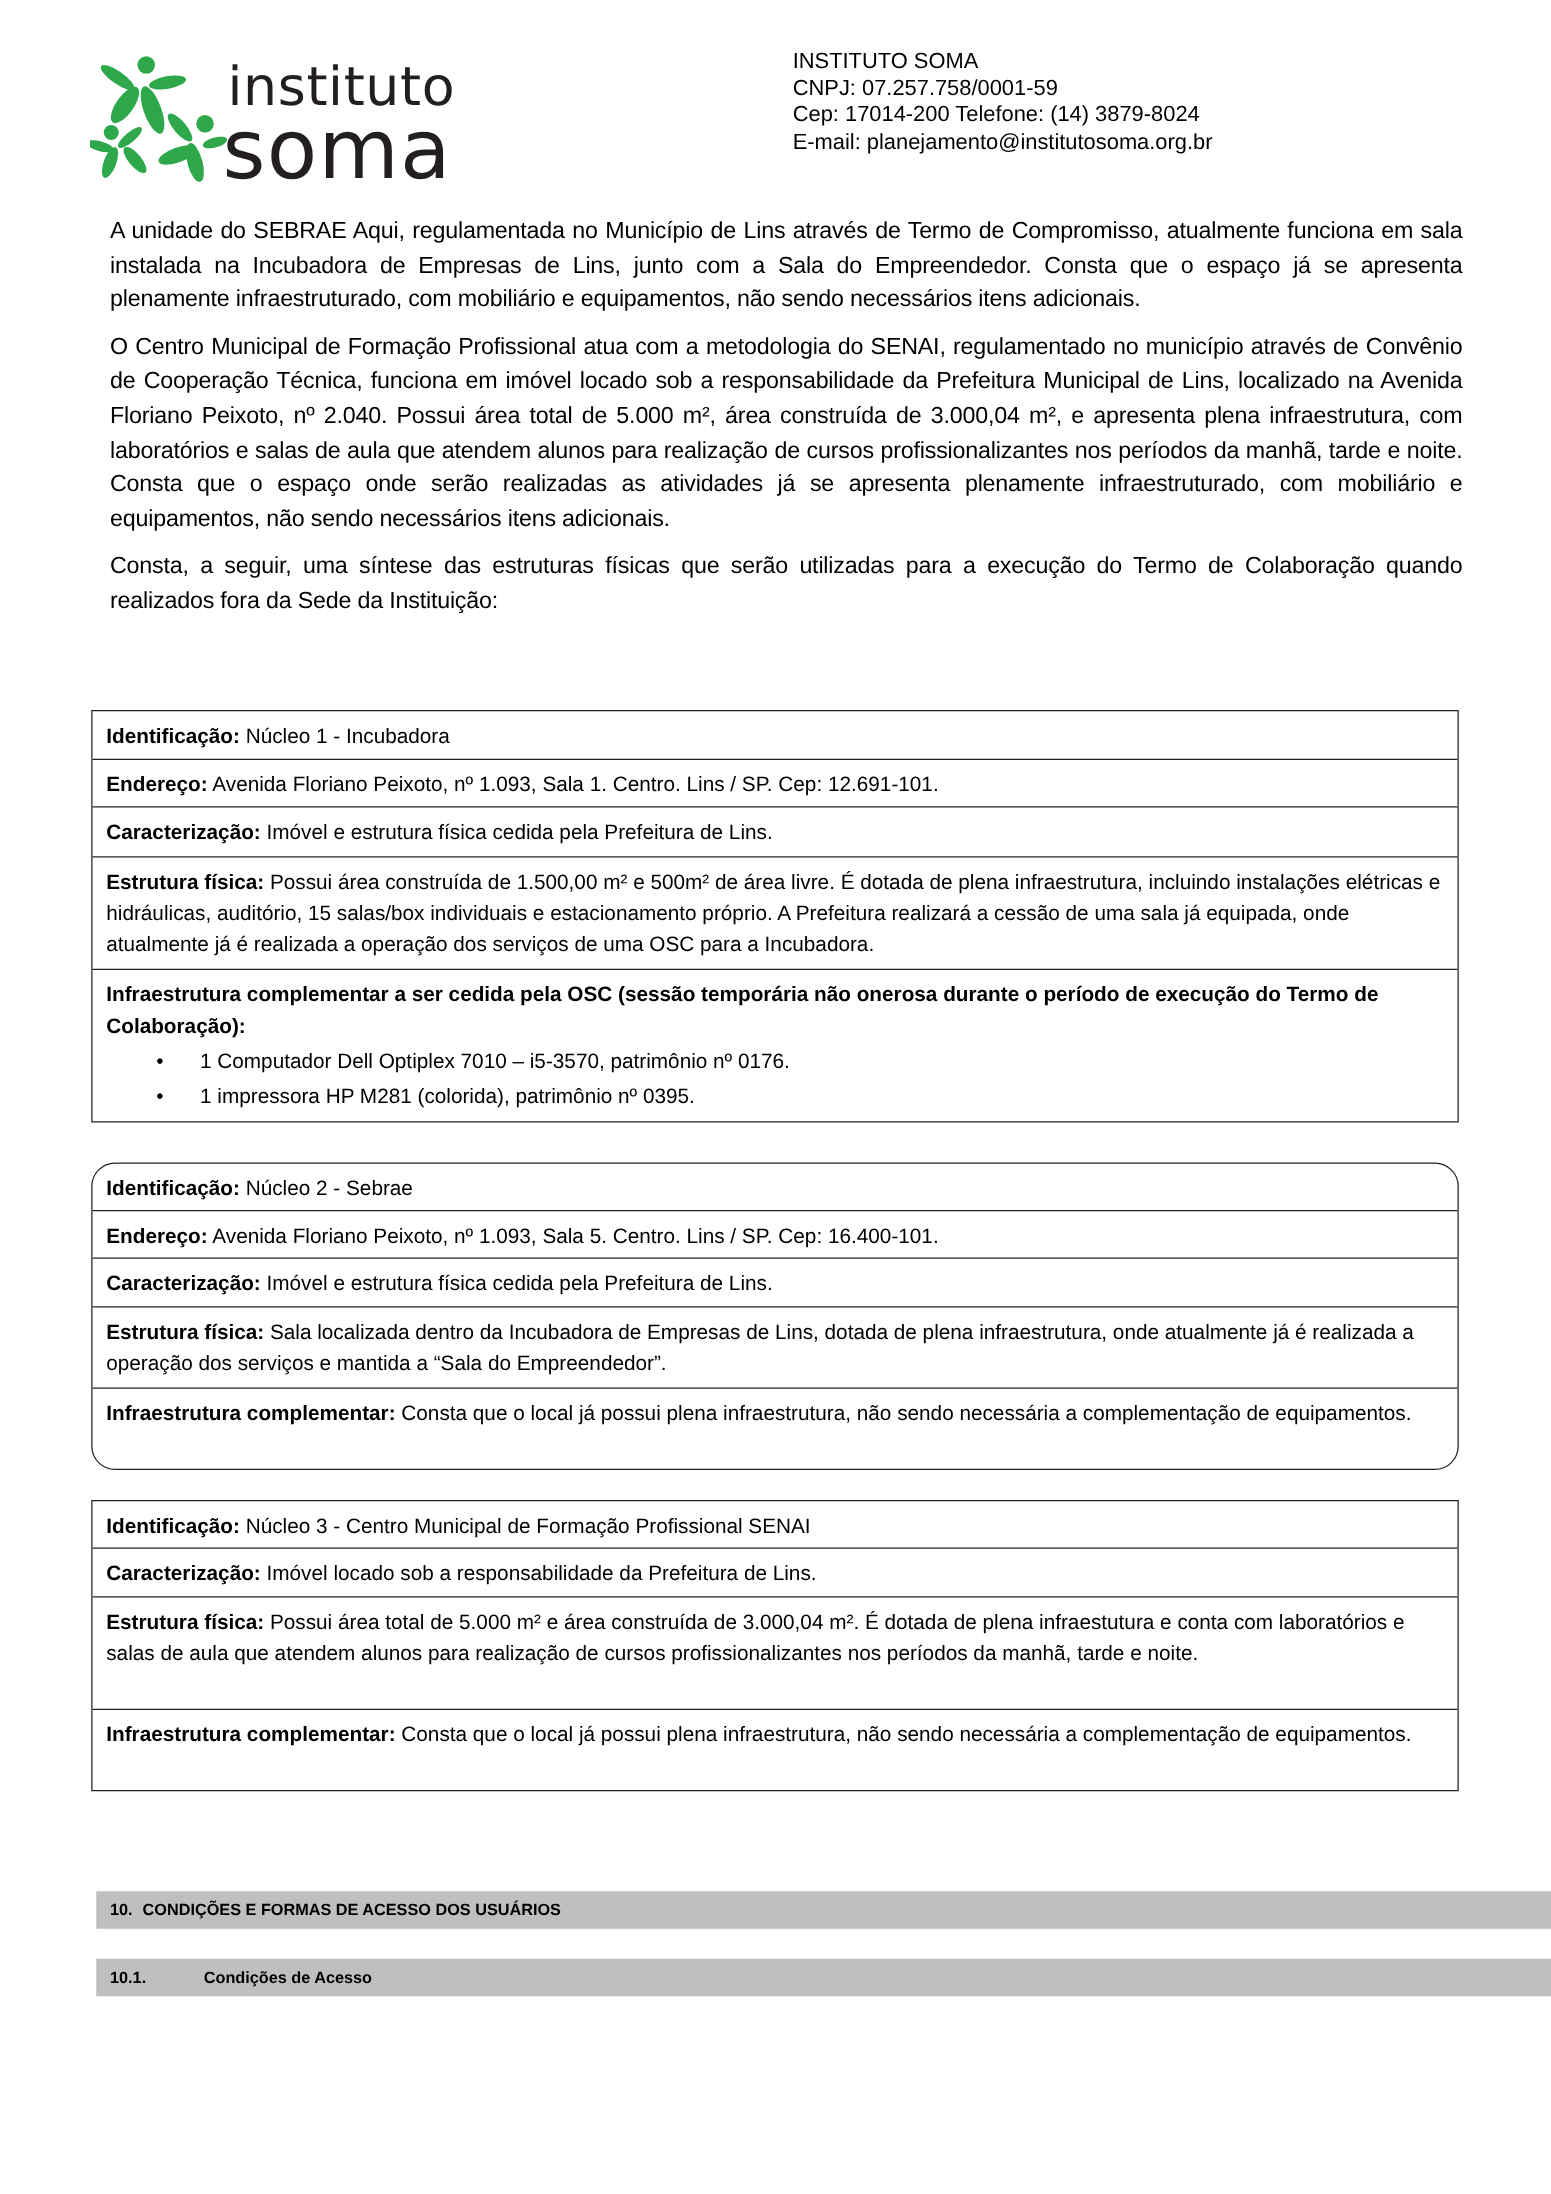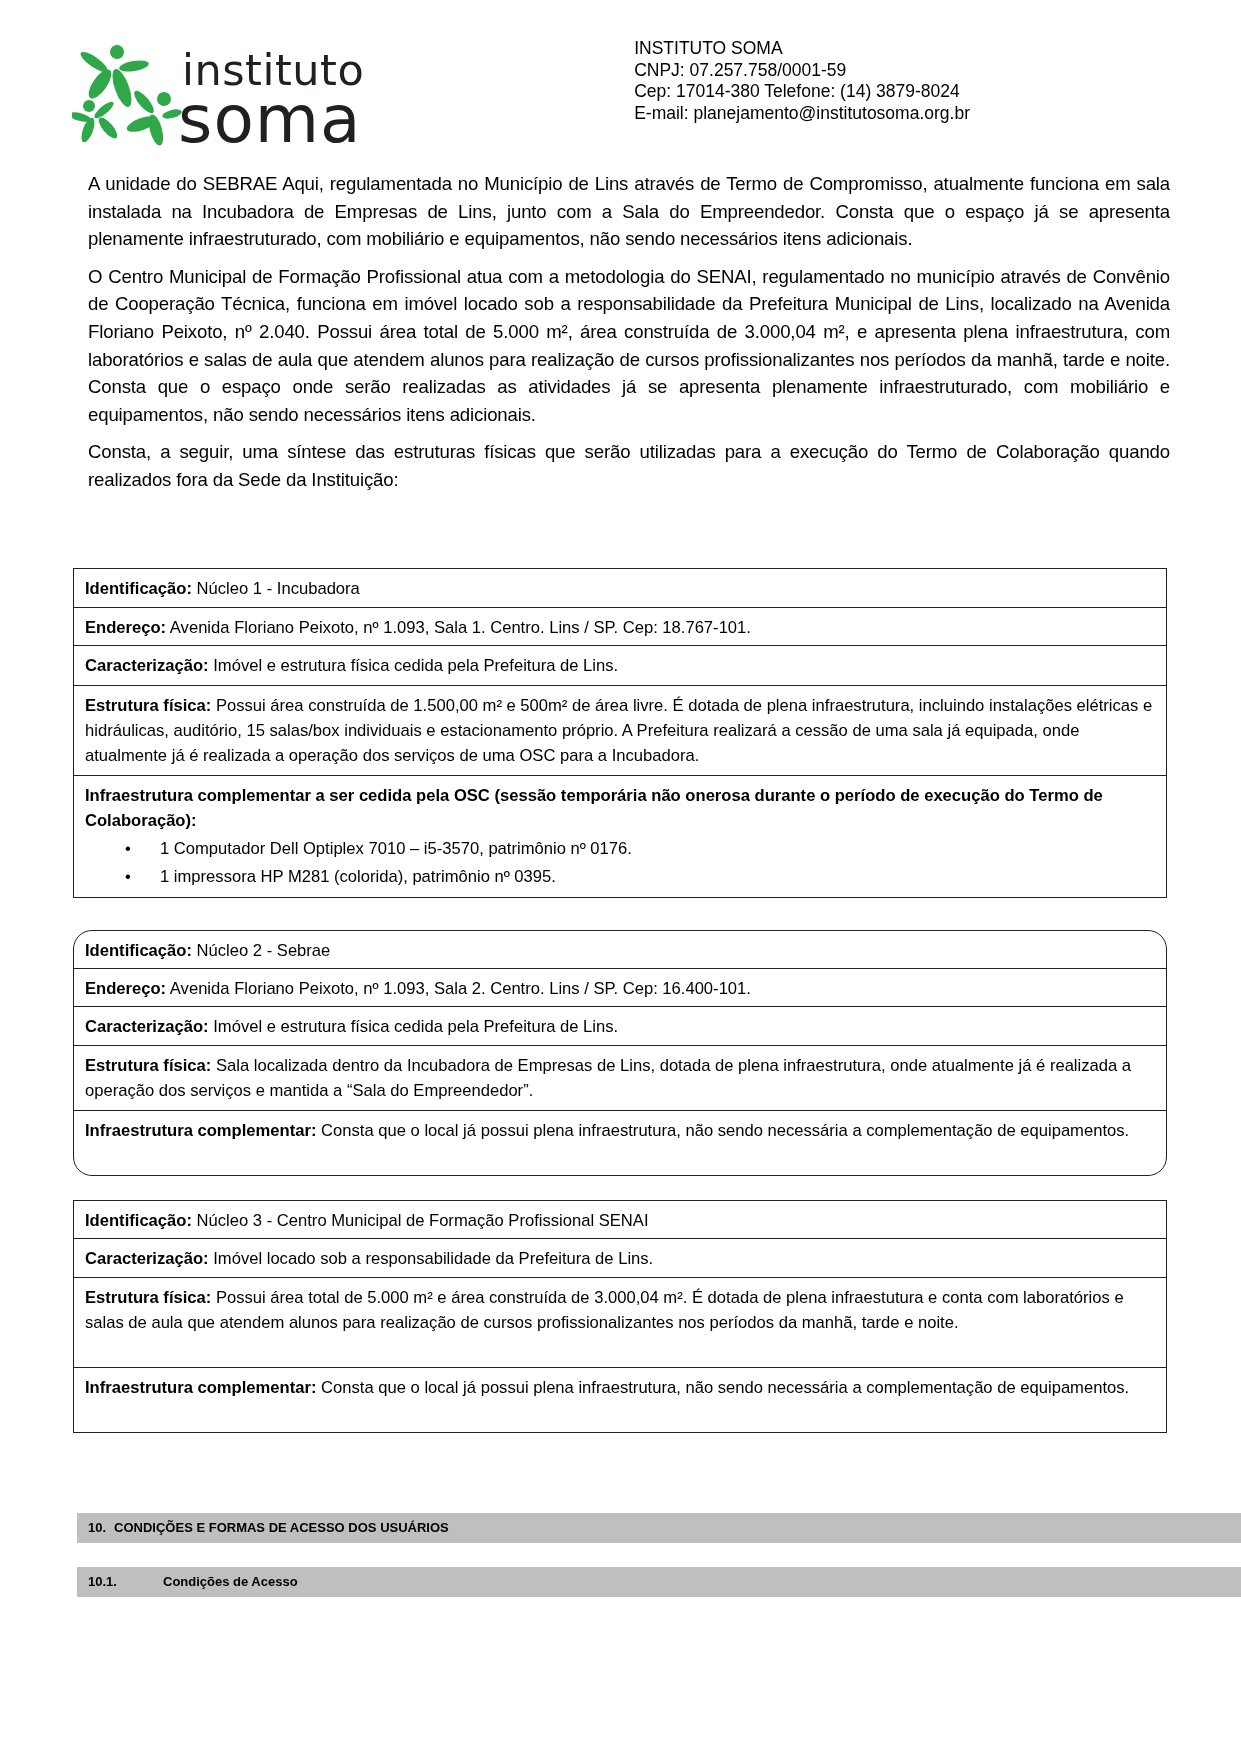--- a/index.html
+++ b/index.html
@@ -71,37 +71,37 @@
     </svg>
     <div class="logo-text">
       <div class="logo-line1">instituto</div>
       <div class="logo-line2">soma</div>
     </div>
   </div>
 
   <div class="org-info">
     <div>INSTITUTO SOMA</div>
     <div>CNPJ: 07.257.758/0001-59</div>
-    <div>Cep: 17014-380 Telefone: (14) 3879-8024</div>
+    <div>Cep: 17014-200 Telefone: (14) 3879-8024</div>
     <div>E-mail: planejamento@institutosoma.org.br</div>
   </div>
 </div>
 
 <div class="content">
   <p class="para">A unidade do SEBRAE Aqui, regulamentada no Município de Lins através de Termo de Compromisso, atualmente funciona em sala instalada na Incubadora de Empresas de Lins, junto com a Sala do Empreendedor. Consta que o espaço já se apresenta plenamente infraestruturado, com mobiliário e equipamentos, não sendo necessários itens adicionais.</p>
   <p class="para">O Centro Municipal de Formação Profissional atua com a metodologia do SENAI, regulamentado no município através de Convênio de Cooperação Técnica, funciona em imóvel locado sob a responsabilidade da Prefeitura Municipal de Lins, localizado na Avenida Floriano Peixoto, nº 2.040. Possui área total de 5.000 m², área construída de 3.000,04 m², e apresenta plena infraestrutura, com laboratórios e salas de aula que atendem alunos para realização de cursos profissionalizantes nos períodos da manhã, tarde e noite. Consta que o espaço onde serão realizadas as atividades já se apresenta plenamente infraestruturado, com mobiliário e equipamentos, não sendo necessários itens adicionais.</p>
   <p class="para">Consta, a seguir, uma síntese das estruturas físicas que serão utilizadas para a execução do Termo de Colaboração quando realizados fora da Sede da Instituição:</p>
 </div>
 
 <div class="table t1">
   <div class="row" style="height:39px">
     <span class="lbl">Identificação:</span><span> Núcleo 1 - Incubadora</span>
   </div>
   <div class="row" style="height:38px">
-    <span class="lbl">Endereço:</span><span> Avenida Floriano Peixoto, nº 1.093, Sala 1. Centro. Lins / SP. Cep: 18.767-101.</span>
+    <span class="lbl">Endereço:</span><span> Avenida Floriano Peixoto, nº 1.093, Sala 1. Centro. Lins / SP. Cep: 12.691-101.</span>
   </div>
   <div class="row" style="height:40px">
     <span class="lbl">Caracterização:</span><span> Imóvel e estrutura física cedida pela Prefeitura de Lins.</span>
   </div>
   <div class="row" style="height:90px">
     <span class="lbl">Estrutura física:</span><span> Possui área construída de 1.500,00 m² e 500m² de área livre. É dotada de plena infraestrutura, incluindo instalações elétricas e hidráulicas, auditório, 15 salas/box individuais e estacionamento próprio. A Prefeitura realizará a cessão de uma sala já equipada, onde atualmente já é realizada a operação dos serviços de uma OSC para a Incubadora.</span>
   </div>
   <div class="row">
     <span class="lbl">Infraestrutura complementar a ser cedida pela OSC (sessão temporária não onerosa durante o período de execução do Termo de Colaboração):</span>
     <ul class="bullets">
@@ -109,21 +109,21 @@
       <li><span class="dot">•</span><span>1 impressora HP M281 (colorida), patrimônio nº 0395.</span></li>
     </ul>
   </div>
 </div>
 
 <div class="table t2">
   <div class="row" style="height:38px">
     <span class="lbl">Identificação:</span><span> Núcleo 2 - Sebrae</span>
   </div>
   <div class="row" style="height:38px">
-    <span class="lbl">Endereço:</span><span> Avenida Floriano Peixoto, nº 1.093, Sala 2. Centro. Lins / SP. Cep: 16.400-101.</span>
+    <span class="lbl">Endereço:</span><span> Avenida Floriano Peixoto, nº 1.093, Sala 5. Centro. Lins / SP. Cep: 16.400-101.</span>
   </div>
   <div class="row" style="height:39px">
     <span class="lbl">Caracterização:</span><span> Imóvel e estrutura física cedida pela Prefeitura de Lins.</span>
   </div>
   <div class="row" style="height:65px">
     <span class="lbl">Estrutura física:</span><span> Sala localizada dentro da Incubadora de Empresas de Lins, dotada de plena infraestrutura, onde atualmente já é realizada a operação dos serviços e mantida a “Sala do Empreendedor”.</span>
   </div>
   <div class="row" style="height:64px">
     <span class="lbl">Infraestrutura complementar:</span><span> Consta que o local já possui plena infraestrutura, não sendo necessária a complementação de equipamentos.</span>
   </div>

